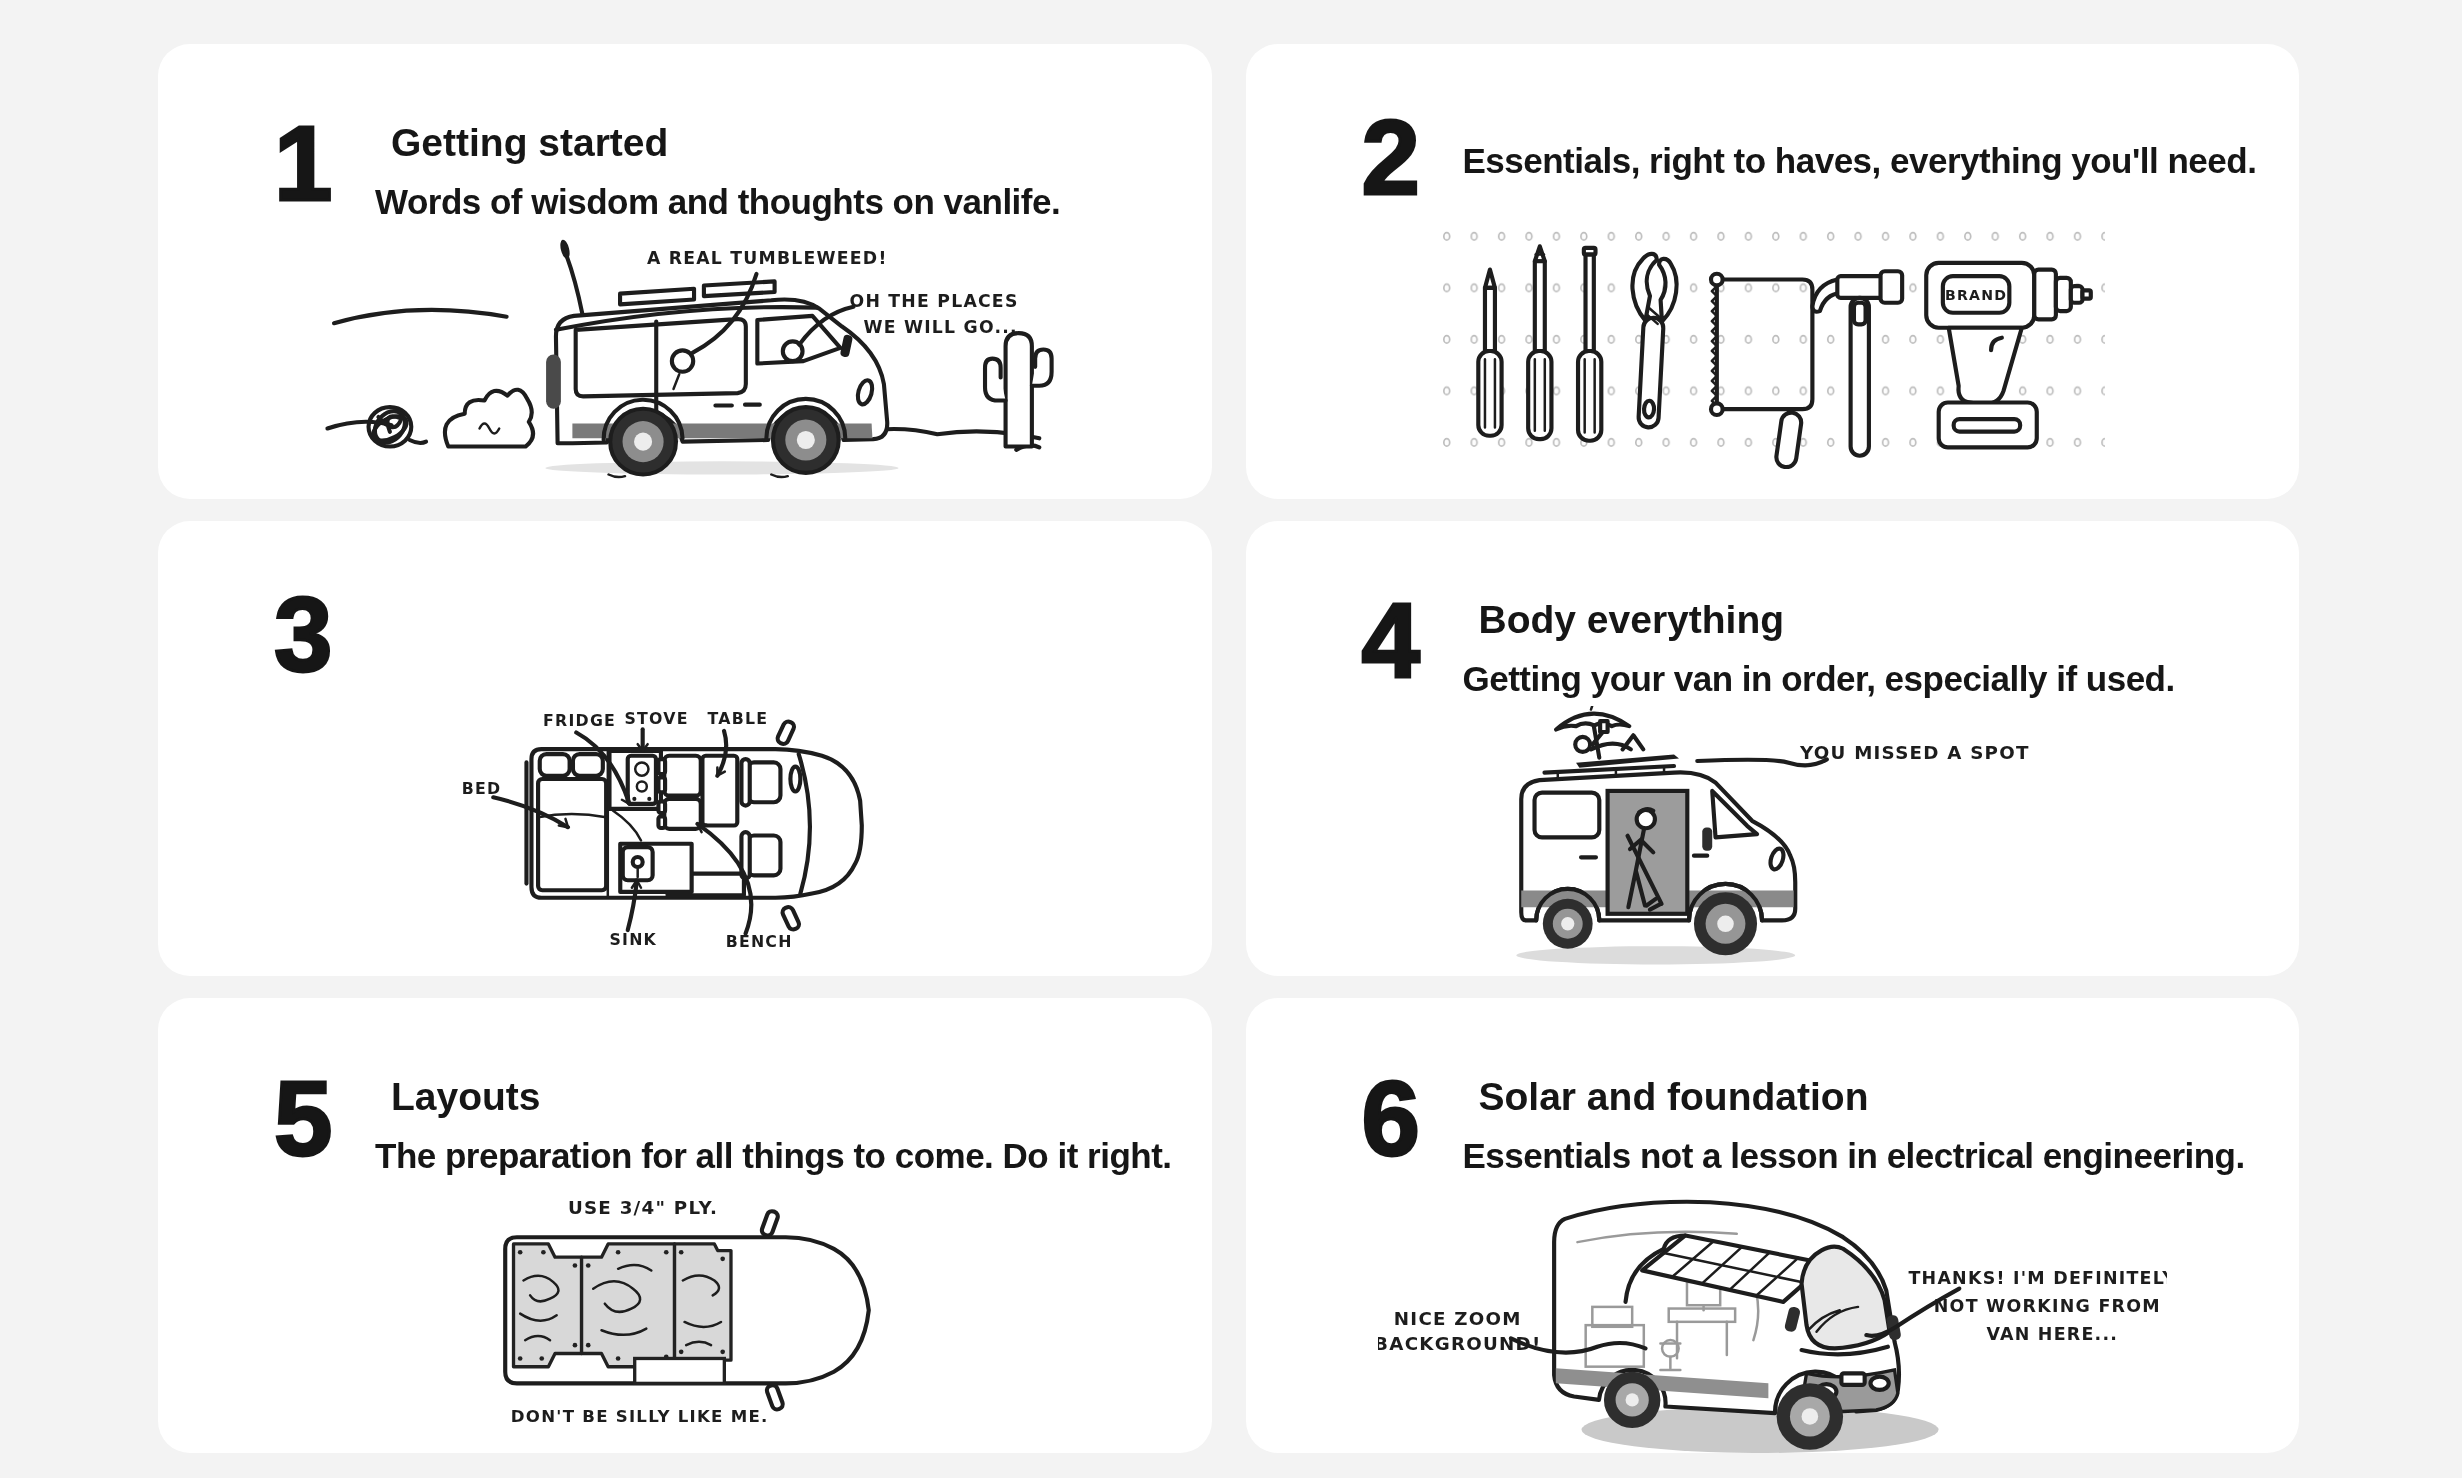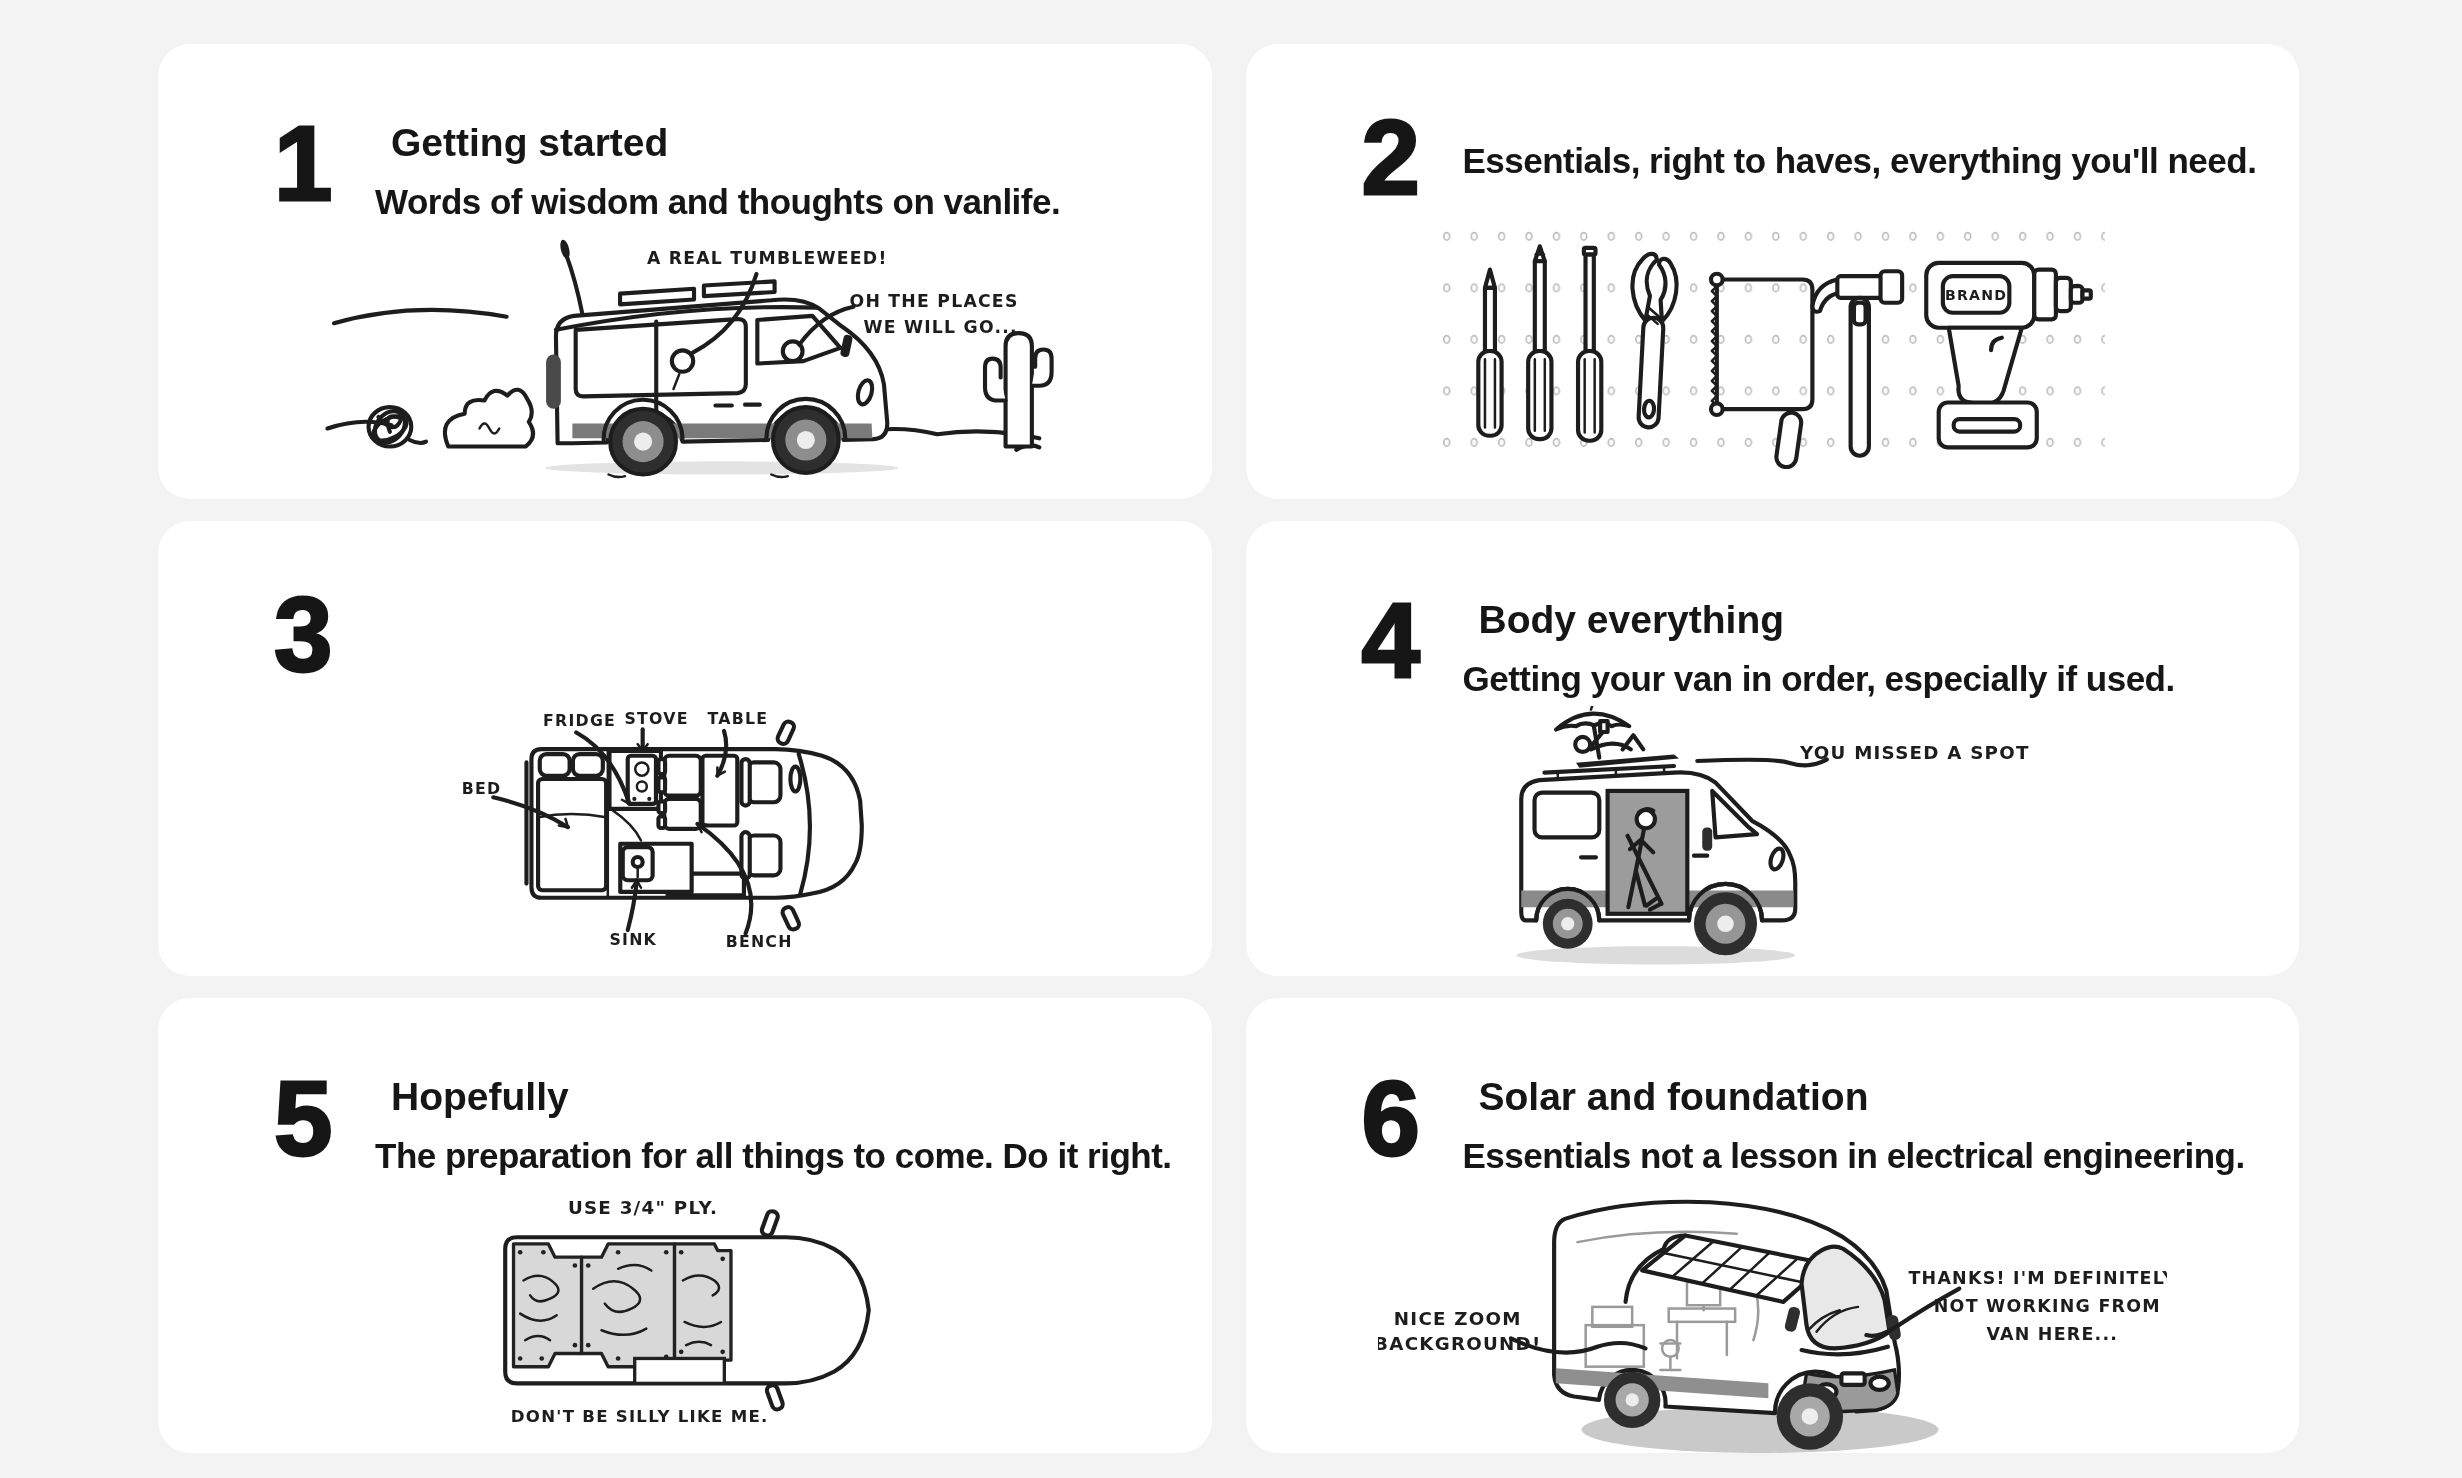--- a/index.html
+++ b/index.html
@@ -327,21 +327,21 @@
         <text class="hand" font-size="22" text-anchor="middle" x="502" y="64">YOU MISSED A SPOT</text>
         <path class="ln" stroke-width="4" d="M396,64 Q376,76 350,68 Q330,62 240,66"></path>
       </svg>
     </div>
   </section>
 
   <section class="card">
     <header class="card-header">
       <div class="num">5</div>
       <div class="titles">
-        <h2>Hopefully</h2>
+        <h2>Layouts</h2>
         <p>The preparation for all things to come. Do it right.</p>
       </div>
     </header>
     <div class="illo">
       <svg width="415" height="241" viewBox="0 0 500 290">
         <g transform="rotate(20 352 42)">
             <rect class="fw" x="346" y="26" width="13" height="30" rx="6"></rect>
           </g>
         <g transform="rotate(-20 358 250)">
             <rect class="fw" x="352" y="236" width="13" height="30" rx="6"></rect>

